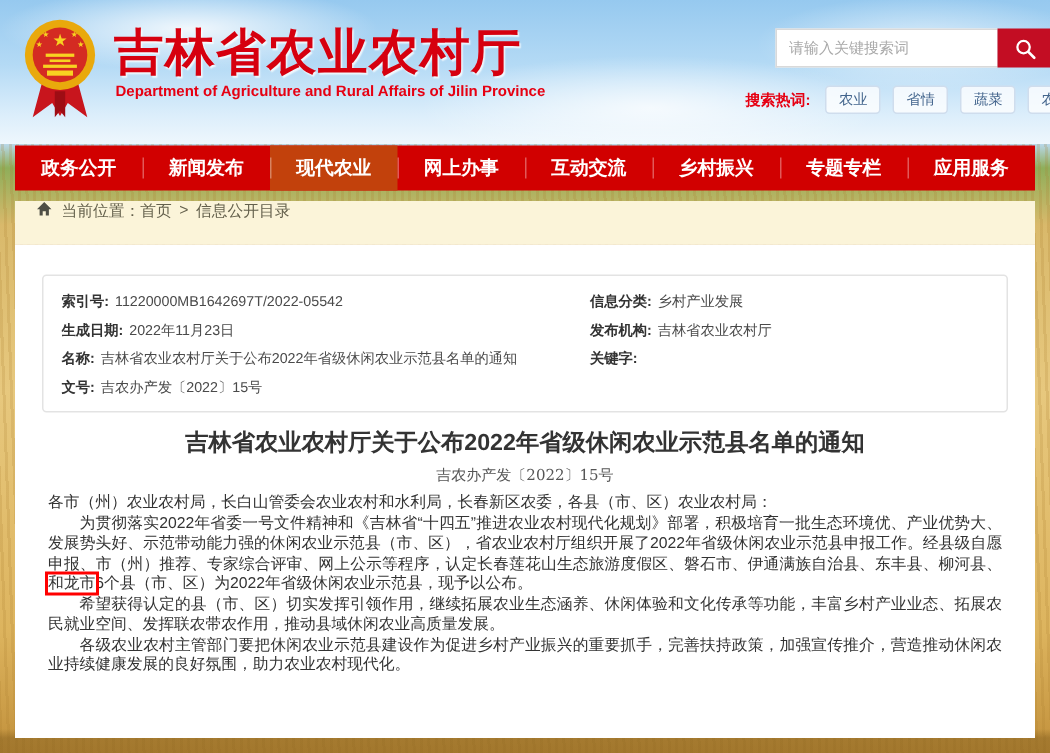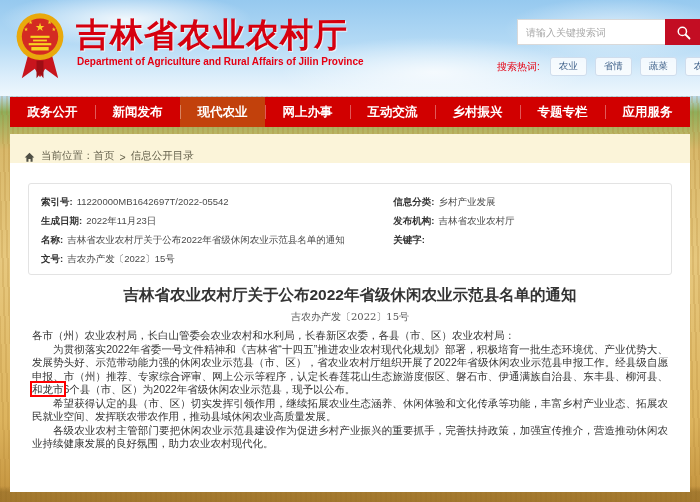--- a/index.html
+++ b/index.html
@@ -20,33 +20,33 @@
   .emblem{position:absolute;left:14px;top:8px;width:52px;height:78px;}
   .site-title{position:absolute;left:76px;top:13px;font-size:33px;font-weight:bold;color:#d6000f;
     letter-spacing:1px;text-shadow:1px 1px 1px rgba(255,255,255,.8);white-space:nowrap;}
   .site-subtitle{position:absolute;left:77px;top:56px;font-size:10px;font-weight:bold;color:#e60012;white-space:nowrap;}
   .search-box{position:absolute;left:497px;top:19px;width:184px;height:26px;display:flex;margin-left:20px;}
   .search-input{flex:1;min-width:0;border:1px solid #d9d9d9;border-right:none;padding:0 8px;
     font-size:10px;color:#333;background:#fff;outline:none;font-family:inherit;}
   .search-input::placeholder{color:#a9a9a9;}
   .search-btn{width:36px;background:#c30d23;border:none;display:flex;align-items:center;justify-content:center;cursor:pointer;}
   .hot-row{position:absolute;left:497px;top:57px;display:flex;align-items:center;}
-  .hot-label{color:#e60012;font-size:10px;font-weight:normal;margin-right:10px;white-space:nowrap;}
+  .hot-label{color:#e60012;font-size:10px;font-weight:bold;margin-right:10px;white-space:nowrap;}
   .hot-words{display:flex;gap:8px;}
   .hot-word{font-size:9.5px;color:#43658d;background:rgba(255,255,255,.78);border:1px solid #cfdded;
     border-radius:3px;padding:2px 8px;cursor:pointer;white-space:nowrap;font-family:inherit;}
   
   .navbar{position:absolute;top:97px;left:10px;width:680px;height:30px;background:#d10000;display:flex;}
   .nav-item{flex:1;display:flex;align-items:center;justify-content:center;color:#fff;font-size:12.5px;
     font-weight:bold;position:relative;cursor:pointer;white-space:nowrap;}
   .nav-item + .nav-item::before{content:"";position:absolute;left:0;top:8px;bottom:8px;width:1px;background:rgba(255,255,255,.35);}
   .nav-item.active{background:#c2410c;}
   
   .breadcrumb{position:absolute;top:134px;left:10px;width:680px;height:29px;background:#fbf4d9;
-    display:flex;align-items:flex-end;padding:0 14px;box-sizing:border-box;font-size:10.5px;color:#64604c;}
+    display:flex;align-items:flex-start;padding:0 14px;box-sizing:border-box;font-size:10.5px;color:#64604c;}
   .breadcrumb .crumb{color:#64604c;text-decoration:none;cursor:pointer;}
   .breadcrumb .sep{margin:0 5px;}
   .home-icon{margin-right:6px;display:inline-flex;}
   
   .card{position:absolute;top:163px;left:10px;width:680px;height:329px;background:#ffffff;}
   .meta-box{position:absolute;left:18px;right:18px;top:20px;height:92px;border:1px solid #e3e3e3;
     border-radius:3px;display:flex;padding:8px 12px;box-sizing:border-box;}
   .meta-col{display:block;}
   .meta-col.left{width:57%;}
   .meta-col.right{width:43%;}

